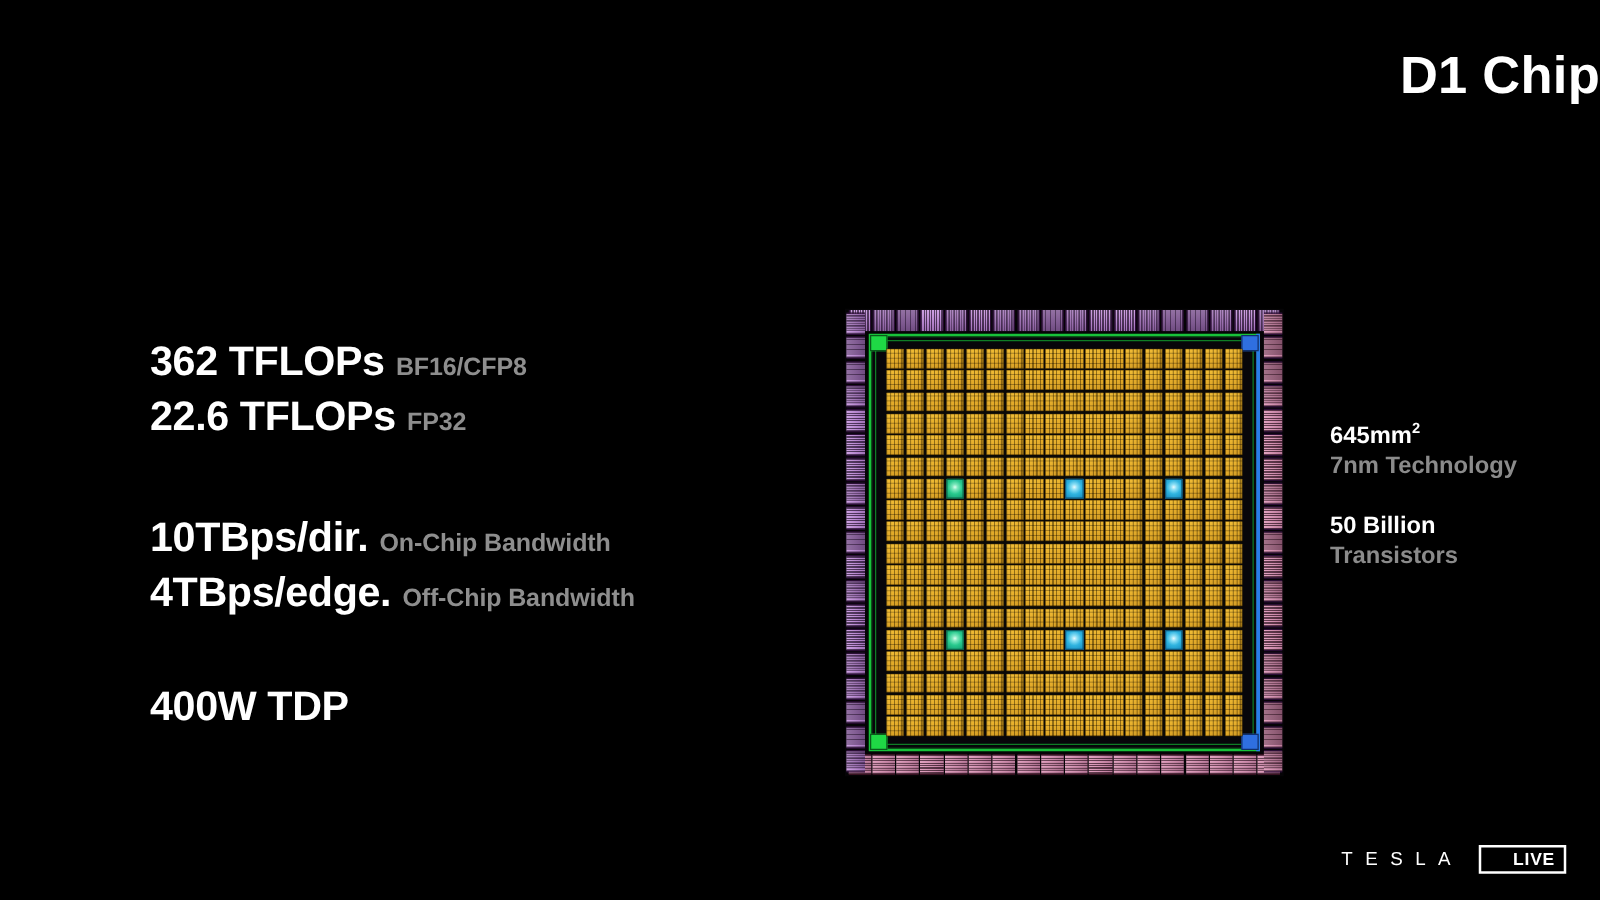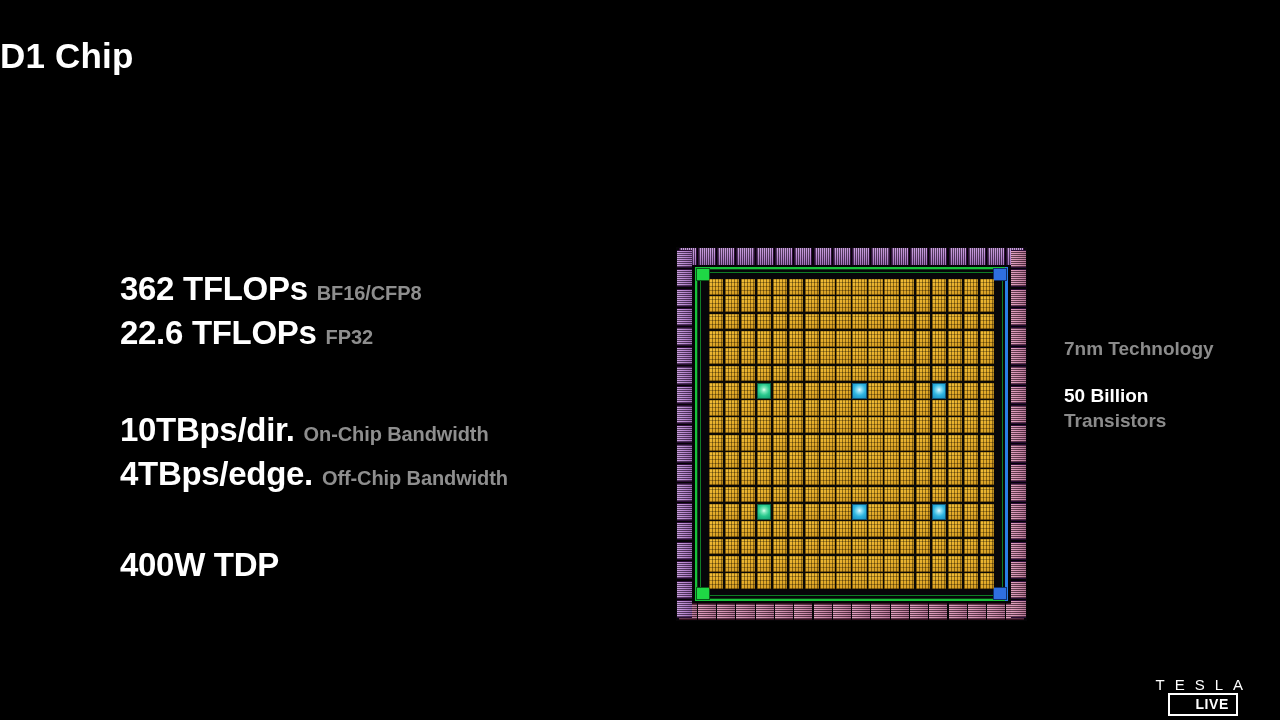--- a/index.html
+++ b/index.html
@@ -17,23 +17,23 @@
     font-family: "Liberation Sans", sans-serif;
     -webkit-font-smoothing: antialiased;
   }
 
   
   #page-title {
     position: absolute;
     top: 36px;
     left: 0;
     width: 1280px;
-    text-align: left;
+    text-align: right;
     color: #ffffff;
-    font-size: 35px;
+    font-size: 42px;
     font-weight: 700;
     letter-spacing: 0.2px;
   }
 
   
   #left-specs {
     position: absolute;
     left: 120px;
     top: 272px;
     width: 520px;
@@ -213,21 +213,21 @@
     box-shadow: inset 0 0 0 1px rgba(6,70,50,.7);
   }
 
   
   #brand-bar {
     position: absolute;
     right: 27px;
     top: 676px;
     display: flex;
     align-items: center;
-    flex-direction: column;
+    gap: 13px;
   }
   #tesla-wordmark {
     color: #ffffff;
     font-size: 15px;
     font-weight: 400;
     letter-spacing: 10px;
     padding-left: 2px;
   }
   #live-badge {
     color: #ffffff;
@@ -692,20 +692,21 @@
           <div class="tile"></div>
           <div class="tile"></div>
         </div>
     </div>
 
   </div>
 
   <div id="right-specs">
 
     <div class="rspec">
+      <div class="rspec-title"><span>645mm</span><sup>2</sup></div>
       <div class="rspec-sub">7nm Technology</div>
     </div>
 
     <div class="rspec">
       <div class="rspec-title">50 Billion</div>
       <div class="rspec-sub">Transistors</div>
     </div>
 
 
   </div>

